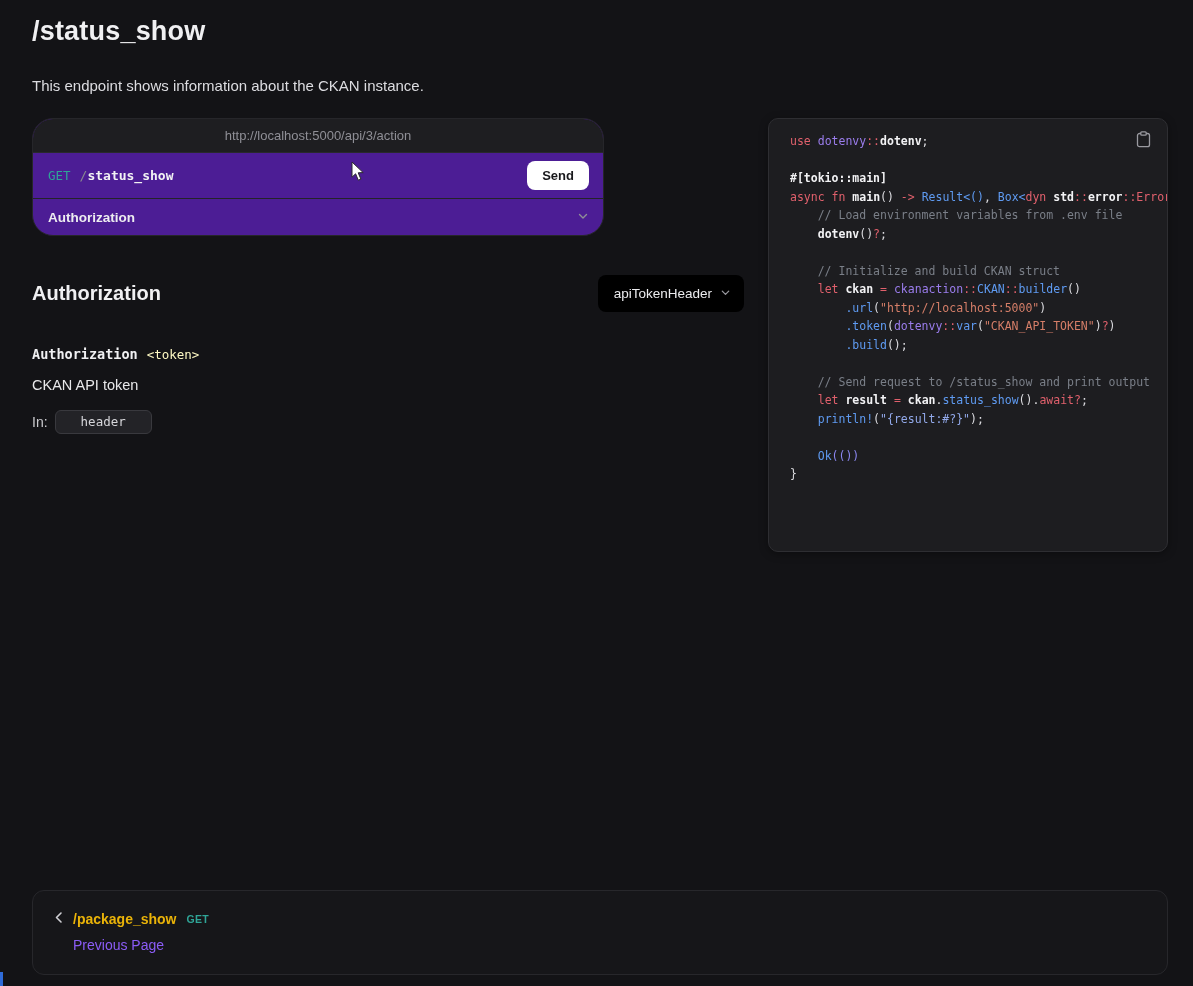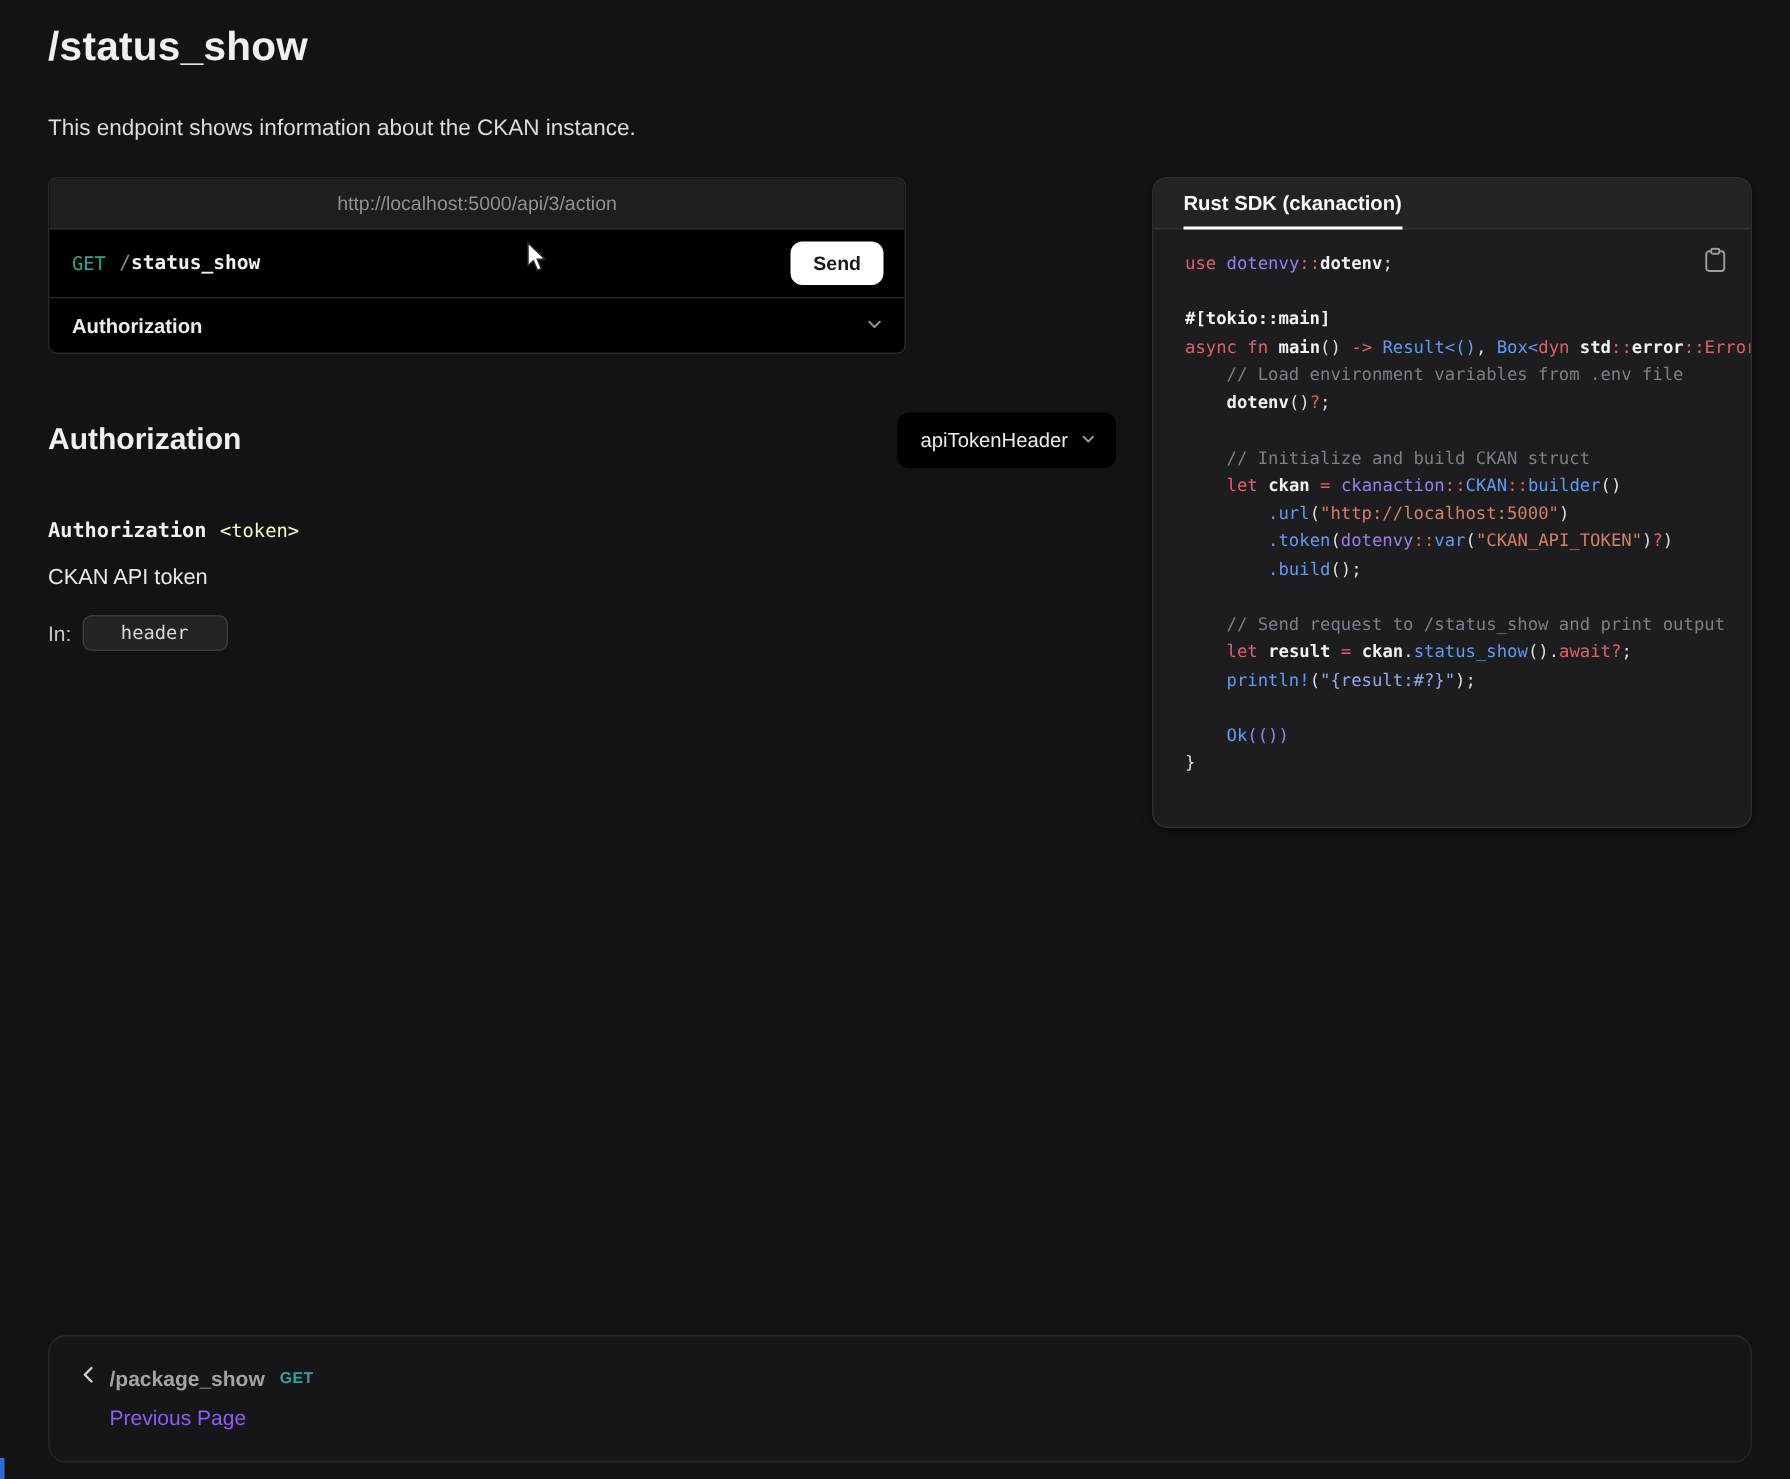--- a/index.html
+++ b/index.html
@@ -7,21 +7,21 @@
   body { width:1193px; height:986px; position:relative; overflow:hidden;
          font-family:"Liberation Sans", sans-serif; color:#f0f0f2; }
   .mono { font-family:"DejaVu Sans Mono", monospace; }
 
   
   .page-title { position:absolute; left:32px; top:16px; font-size:27px; font-weight:700; letter-spacing:.2px; }
   .page-desc  { position:absolute; left:32px; top:77px; font-size:15px; color:#dcdce0; }
 
   
   .req-card { position:absolute; left:32px; top:118px; width:572px; height:118px;
-              background:#000000; border:1px solid #26262a; border-radius:6px; overflow:hidden; }
+              background:#4c1d95; border:1px solid #26262a; border-radius:21px; overflow:hidden; }
   .req-url-row { height:34px; background:#1e1e21; border-bottom:1px solid #29292d;
                  display:flex; align-items:center; justify-content:center;
                  font-size:13px; color:#8f8f96; }
   .req-main-row { height:45px; display:flex; align-items:center; padding:0 14px 0 15px; }
   .req-method { font-family:"DejaVu Sans Mono", monospace; font-size:12.5px; color:#2fa597; margin-right:9px; }
   .req-path   { font-family:"DejaVu Sans Mono", monospace; font-size:13px; }
   .req-path .slash { color:#8a8a90; }
   .req-path .seg   { color:#f2f2f4; font-weight:700; }
   .send-btn { margin-left:auto; background:#ffffff; color:#19191c; border:none; border-radius:8px;
               font-size:13px; font-weight:600; padding:7px 15px; cursor:pointer;
@@ -69,21 +69,21 @@
   .tk-pl  { color:#dcdce0; }
   .tk-id  { color:#f2f2f4; font-weight:700; }
   .tk-op  { color:#e0606c; }
   .tk-pu  { color:#8b87f0; }
 
   
   .footer-card { position:absolute; left:32px; top:890px; width:1136px; height:85px;
                  background:#161619; border:1px solid #27272b; border-radius:12px;
                  padding:19px 20px 0 20px; cursor:pointer; }
   .footer-top { display:flex; align-items:center; gap:8px; }
-  .footer-title { font-size:14px; font-weight:700; color:#a3a3a3; }
+  .footer-title { font-size:14px; font-weight:700; color:#eab308; }
   .footer-method { font-size:10.5px; font-weight:700; color:#2fa597; letter-spacing:.3px; margin-left:2px; }
   .footer-sub { margin-top:9px; margin-left:20px; font-size:14px; color:#8b5cf6; }
 
   .blue-frag { position:absolute; left:0; top:972px; width:3px; height:14px; background:#2f6bd8; }
 
   .cursor { position:absolute; left:351px; top:161px; pointer-events:none; }
 </style>
 </head>
 <body>
 
@@ -125,23 +125,20 @@
   <span class="param-name">Authorization</span>
   <span class="param-type">&lt;token&gt;</span>
 </div>
 <p class="param-desc">CKAN API token</p>
 <div class="param-in-row">
   <span class="in-label">In:</span>
   <span class="in-badge mono">header</span>
 </div>
 
 <div class="code-panel">
-  <div class="code-header">
-    <span class="code-tab">Rust SDK (ckanaction)</span>
-  </div>
   <div class="code-body">
     <button class="copy-btn" title="">
       <svg width="15" height="17" viewBox="0 0 15 17" fill="none">
         <rect x="1.5" y="2.5" width="12" height="13.2" rx="2" stroke="#9a9aa0" stroke-width="1.3"></rect>
         <rect x="4.8" y="0.8" width="5.4" height="3.4" rx="1" fill="#1d1d20" stroke="#9a9aa0" stroke-width="1.3"></rect>
       </svg>
     </button>
     <div class="code-pre"><div class="code-line"><span class="tk-kw">use</span><span class="tk-pl"> </span><span class="tk-mod">dotenvy</span><span class="tk-op">::</span><span class="tk-id">dotenv</span><span class="tk-pl">;</span></div><div class="code-line"></div><div class="code-line"><span class="tk-id">#[tokio::main]</span></div><div class="code-line"><span class="tk-kw">async</span><span class="tk-pl"> </span><span class="tk-kw">fn</span><span class="tk-pl"> </span><span class="tk-id">main</span><span class="tk-pl">() </span><span class="tk-kw">-&gt;</span><span class="tk-pl"> </span><span class="tk-ty">Result&lt;()</span><span class="tk-pl">, </span><span class="tk-ty">Box&lt;</span><span class="tk-kw">dyn</span><span class="tk-pl"> </span><span class="tk-id">std</span><span class="tk-op">::</span><span class="tk-id">error</span><span class="tk-op">::</span><span class="tk-kw">Error&gt;&gt; {</span></div><div class="code-line"><span class="tk-cm">    // Load environment variables from .env file</span></div><div class="code-line"><span class="tk-pl">    </span><span class="tk-id">dotenv</span><span class="tk-pl">()</span><span class="tk-kw">?</span><span class="tk-pl">;</span></div><div class="code-line"></div><div class="code-line"><span class="tk-cm">    // Initialize and build CKAN struct</span></div><div class="code-line"><span class="tk-pl">    </span><span class="tk-kw">let</span><span class="tk-pl"> </span><span class="tk-id">ckan</span><span class="tk-pl"> </span><span class="tk-kw">=</span><span class="tk-pl"> </span><span class="tk-mod">ckanaction</span><span class="tk-op">::</span><span class="tk-ty">CKAN</span><span class="tk-op">::</span><span class="tk-ty">builder</span><span class="tk-pl">()</span></div><div class="code-line"><span class="tk-pl">        </span><span class="tk-ty">.url</span><span class="tk-pl">(</span><span class="tk-str">"http://localhost:5000"</span><span class="tk-pl">)</span></div><div class="code-line"><span class="tk-pl">        </span><span class="tk-ty">.token</span><span class="tk-pl">(</span><span class="tk-mod">dotenvy</span><span class="tk-op">::</span><span class="tk-ty">var</span><span class="tk-pl">(</span><span class="tk-str">"CKAN_API_TOKEN"</span><span class="tk-pl">)</span><span class="tk-kw">?</span><span class="tk-pl">)</span></div><div class="code-line"><span class="tk-pl">        </span><span class="tk-ty">.build</span><span class="tk-pl">();</span></div><div class="code-line"></div><div class="code-line"><span class="tk-cm">    // Send request to /status_show and print output</span></div><div class="code-line"><span class="tk-pl">    </span><span class="tk-kw">let</span><span class="tk-pl"> </span><span class="tk-id">result</span><span class="tk-pl"> </span><span class="tk-kw">=</span><span class="tk-pl"> </span><span class="tk-id">ckan</span><span class="tk-pl">.</span><span class="tk-ty">status_show</span><span class="tk-pl">().</span><span class="tk-kw">await?</span><span class="tk-pl">;</span></div><div class="code-line"><span class="tk-pl">    </span><span class="tk-ty">println!</span><span class="tk-pl">(</span><span class="tk-strf">"{result:#?}"</span><span class="tk-pl">);</span></div><div class="code-line"></div><div class="code-line"><span class="tk-pl">    </span><span class="tk-ty">Ok</span><span class="tk-pu">(())</span></div><div class="code-line"><span class="tk-pl">}</span></div></div>
   </div>
 </div>

